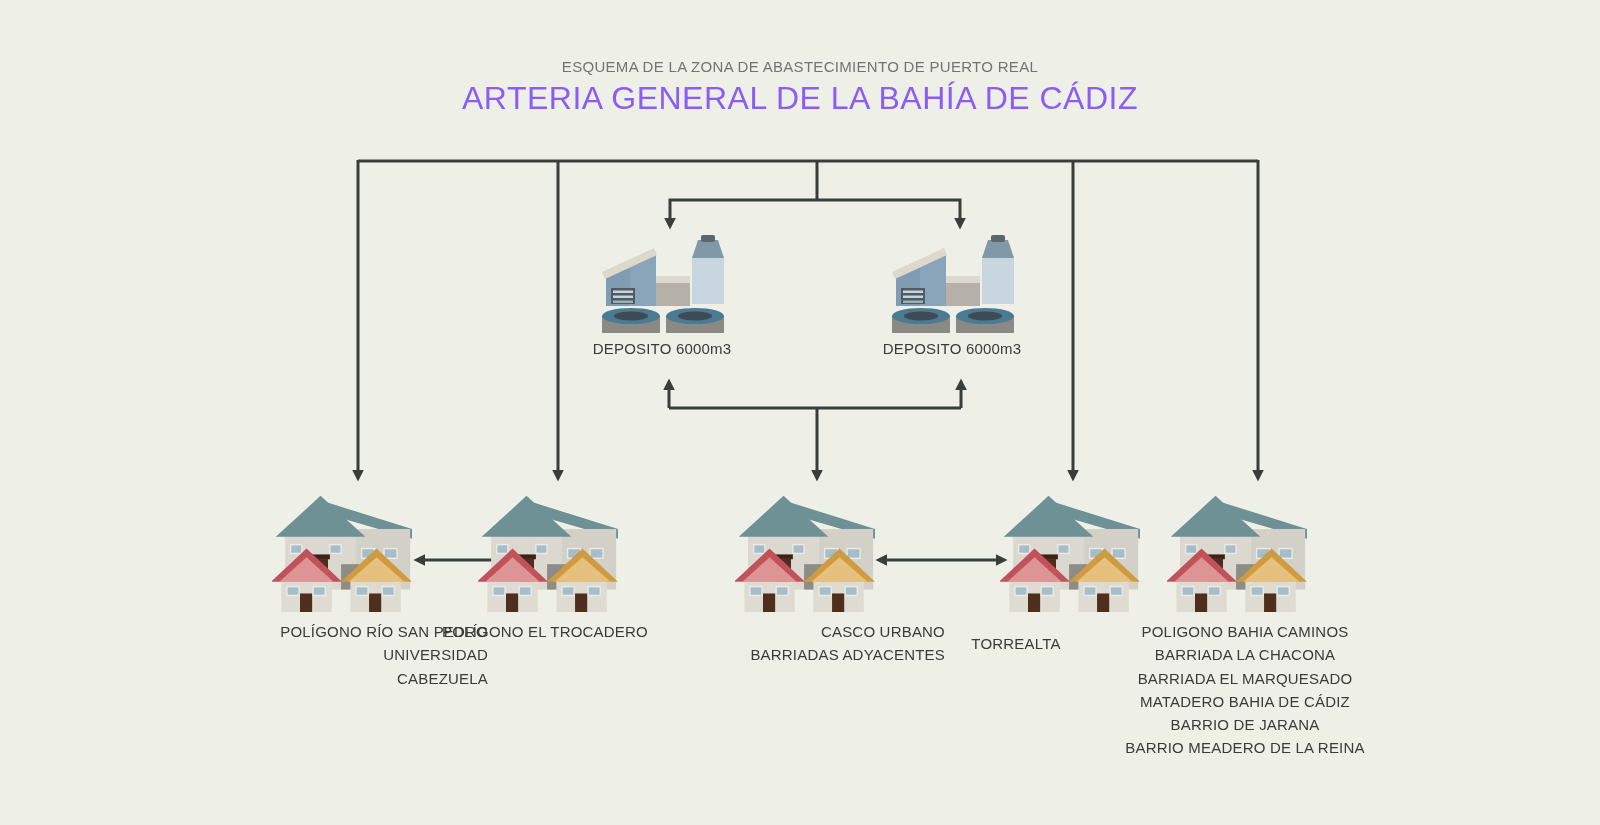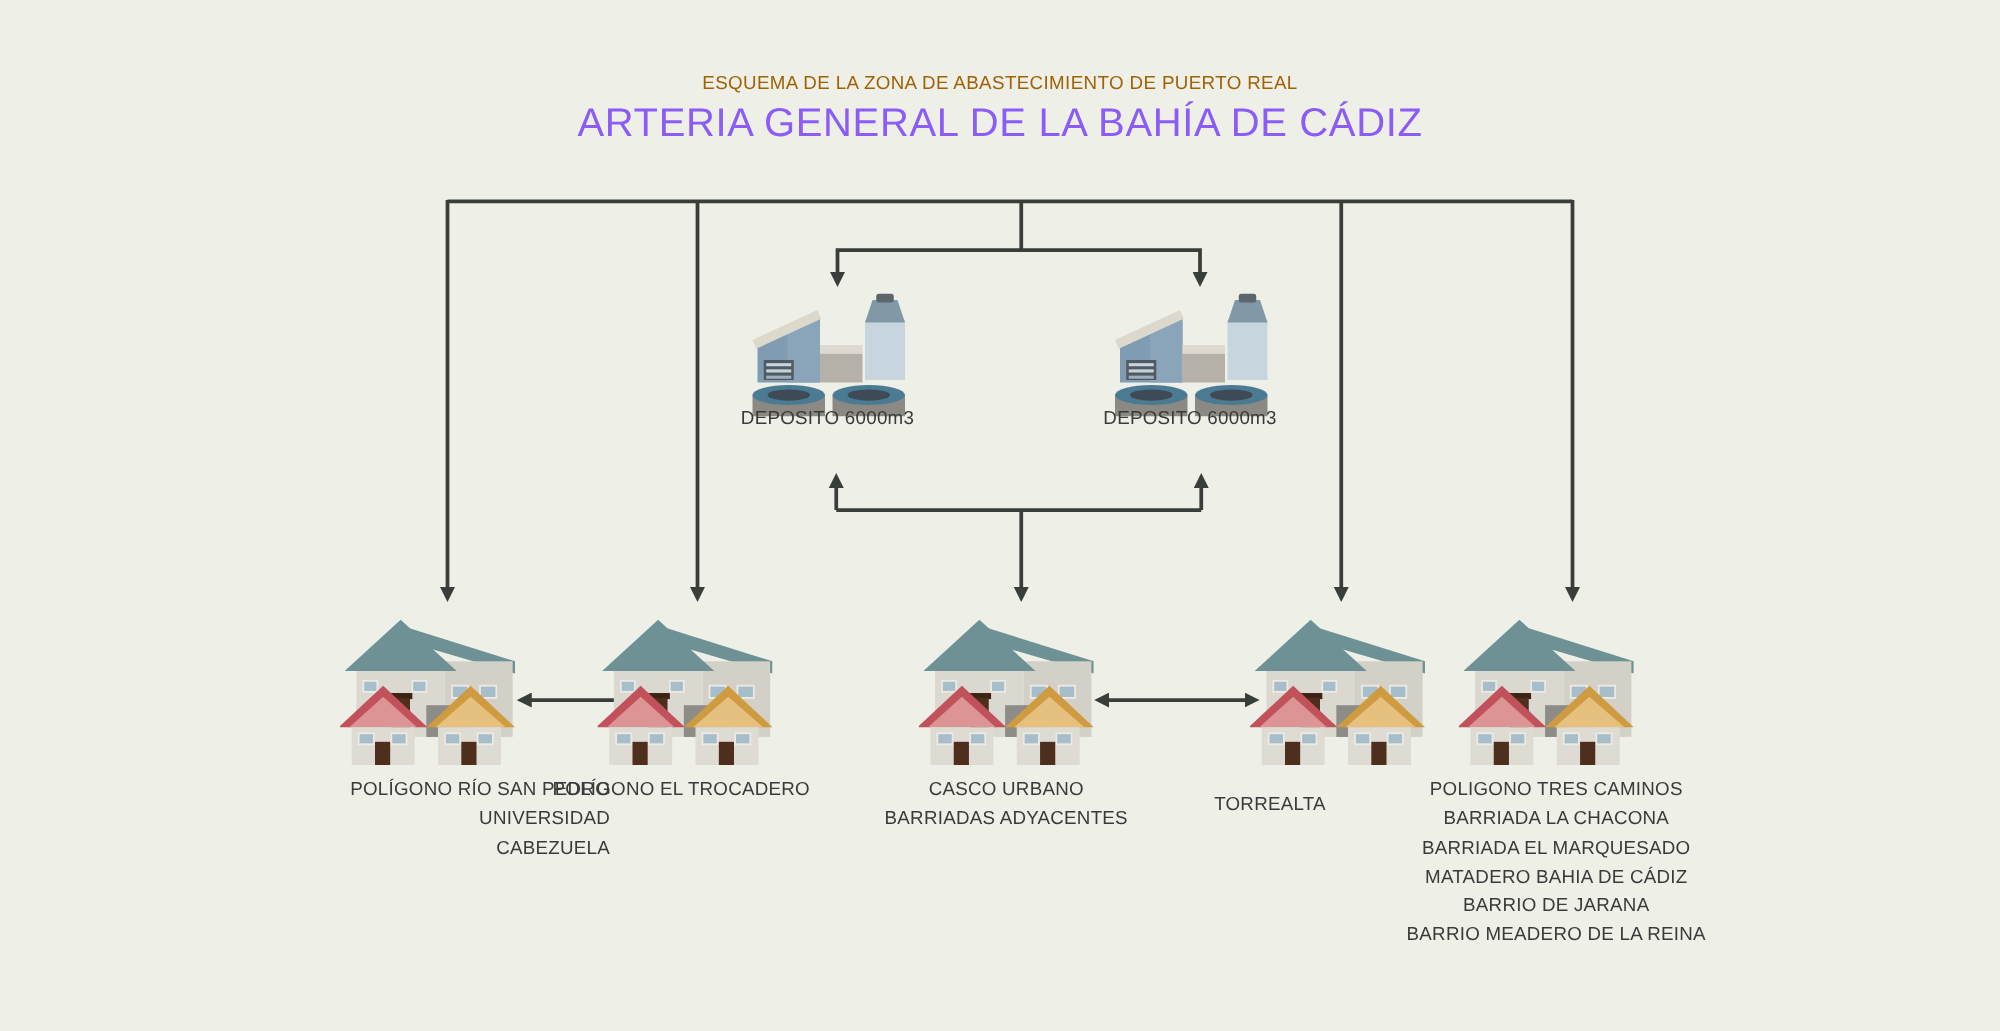--- a/index.html
+++ b/index.html
@@ -7,31 +7,31 @@
     width:1600px;height:825px;
     background:#eef0e8;
     font-family:"Liberation Sans", sans-serif;
     color:#3a3a3a;
     overflow:hidden;
     position:relative;
   }
   .canvas{position:absolute;left:0;top:0;width:1600px;height:825px;}
   .subtitle{
     position:absolute;left:0;top:58px;width:1600px;
-    text-align:center;font-size:15px;letter-spacing:.3px;color:#a16207;
+    text-align:center;font-size:15px;letter-spacing:.3px;color:#737373;
   }
   .title{
     position:absolute;left:0;top:80px;width:1600px;
     text-align:center;font-size:32px;letter-spacing:.5px;color:#8b5cf6;
   }
   svg.connectors{position:absolute;left:0;top:0;width:1600px;height:825px;}
   .deposit{position:absolute;width:130px;height:108px;}
   .deposit svg{display:block;width:130px;height:108px;}
   .dep-label{
-    position:absolute;width:260px;top:326px;
+    position:absolute;width:260px;top:340px;
     text-align:center;font-size:15px;letter-spacing:.2px;color:#3a3a3a;
   }
   .cluster{position:absolute;width:140px;height:122px;}
   .cluster svg{display:block;width:140px;height:122px;}
   .cluster-labels{
     position:absolute;top:620px;width:280px;
     text-align:center;font-size:15px;line-height:23.3px;
     letter-spacing:.2px;color:#3a3a3a;
   }
   .hidden-defs{position:absolute;width:0;height:0;overflow:hidden;}
@@ -153,41 +153,41 @@
   </div>
   <div class="cluster-labels" style="left:405px;">
       <div class="label-line">POLÍGONO EL TROCADERO</div>
     </div>
 
   <div class="cluster" style="left:735px;top:490px;">
     <svg viewBox="0 0 150 125" preserveAspectRatio="none">
         <use href="#houses-def"></use>
       </svg>
   </div>
-  <div class="cluster-labels" style="left:665px;">
+  <div class="cluster-labels" style="left:665px;text-align:right;">
       <div class="label-line">CASCO URBANO</div>
       <div class="label-line">BARRIADAS ADYACENTES</div>
     </div>
 
   <div class="cluster" style="left:1000px;top:490px;">
     <svg viewBox="0 0 150 125" preserveAspectRatio="none">
         <use href="#houses-def"></use>
       </svg>
   </div>
   <div class="cluster-labels" style="left:876px;margin-top:12px;">
       <div class="label-line">TORREALTA</div>
     </div>
 
   <div class="cluster" style="left:1167px;top:490px;">
     <svg viewBox="0 0 150 125" preserveAspectRatio="none">
         <use href="#houses-def"></use>
       </svg>
   </div>
   <div class="cluster-labels" style="left:1105px;">
-      <div class="label-line">POLIGONO TRES CAMINOS</div>
+      <div class="label-line">POLIGONO BAHIA CAMINOS</div>
       <div class="label-line">BARRIADA LA CHACONA</div>
       <div class="label-line">BARRIADA EL MARQUESADO</div>
       <div class="label-line">MATADERO BAHIA DE CÁDIZ</div>
       <div class="label-line">BARRIO DE JARANA</div>
       <div class="label-line">BARRIO MEADERO DE LA REINA</div>
     </div>
 
 </div>
 
 </body></html>

